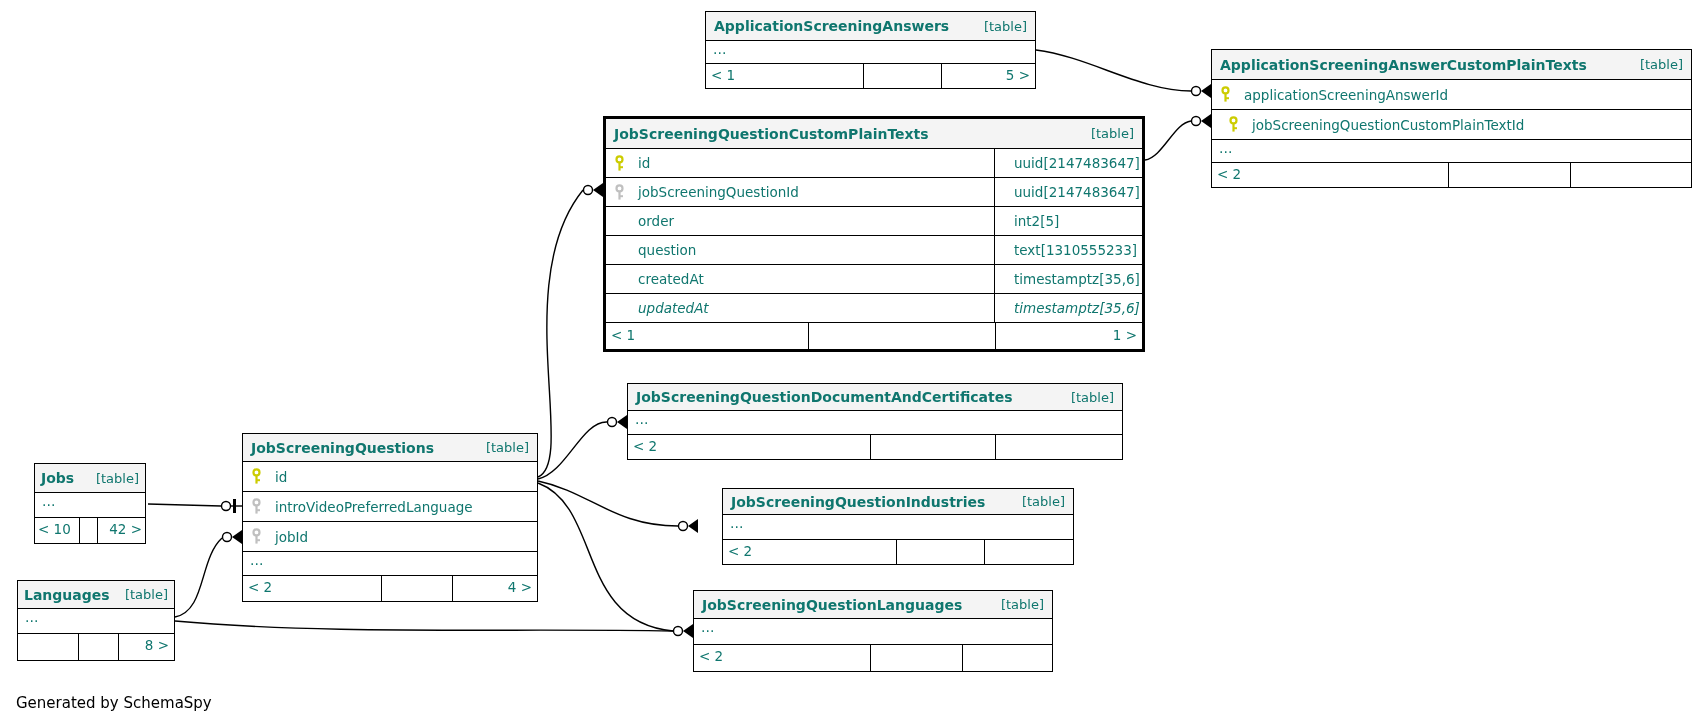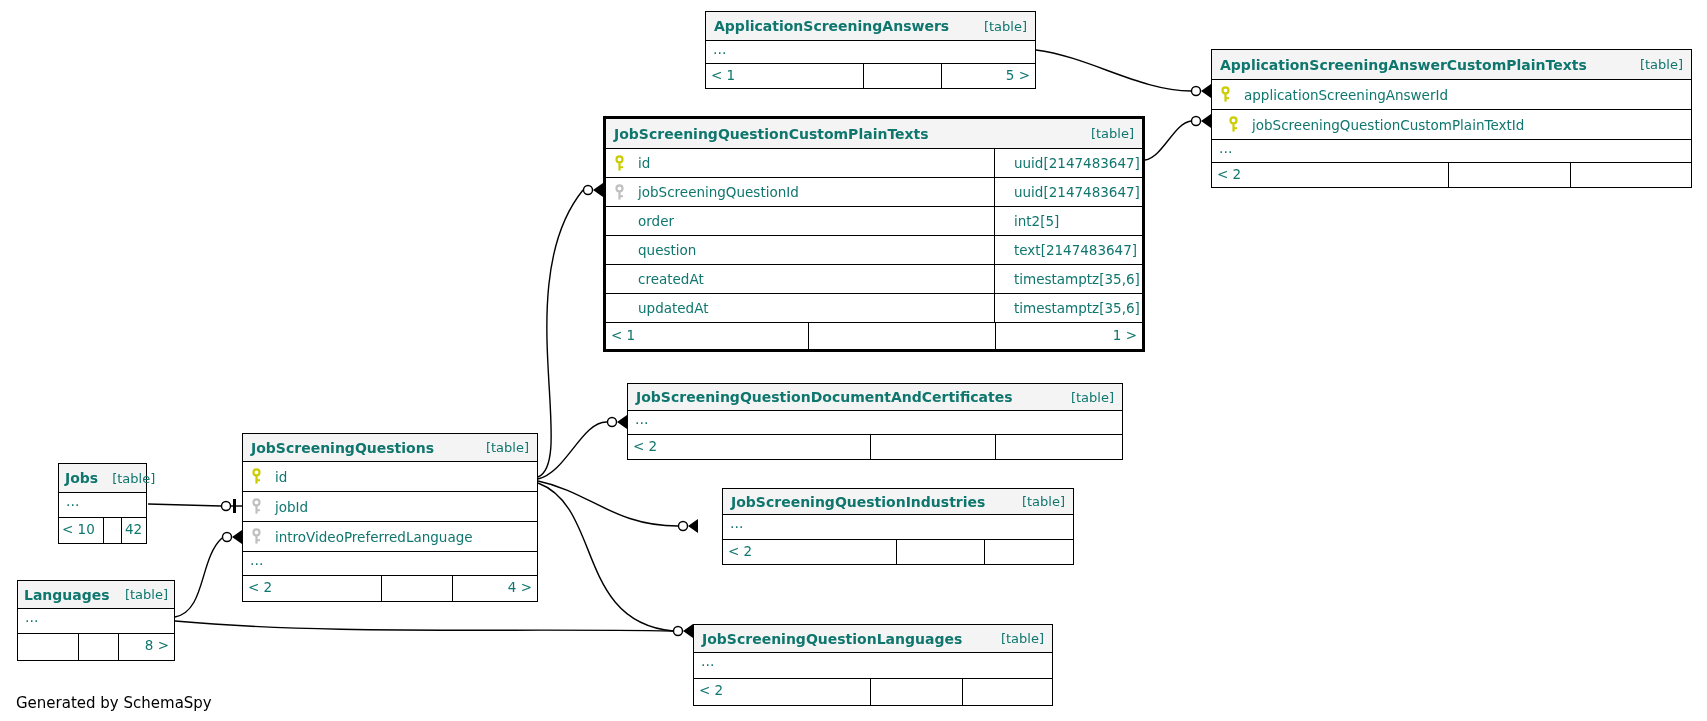--- a/index.html
+++ b/index.html
@@ -183,30 +183,30 @@
         <span class="keyslot empty"></span>
         <span>order</span>
       </span>
       <span class="typecell">int2[5]</span>
     </div>
     <div class="trow">
       <span class="namecell">
         <span class="keyslot empty"></span>
         <span>question</span>
       </span>
-      <span class="typecell">text[2147483647]</span>
+      <span class="typecell">text[1310555233]</span>
     </div>
     <div class="trow">
       <span class="namecell">
         <span class="keyslot empty"></span>
         <span>createdAt</span>
       </span>
       <span class="typecell">timestamptz[35,6]</span>
     </div>
-    <div class="trow" style="border-bottom:1px solid #000;">
+    <div class="trow" style="border-bottom:1px solid #000;font-style:italic;">
       <span class="namecell">
         <span class="keyslot empty"></span>
         <span>updatedAt</span>
       </span>
       <span class="typecell">timestamptz[35,6]</span>
     </div>
     <div class="tfoot" style="height:26px;">
       <span class="fcell" style="width:203px; padding-top:4px;">&lt; 1</span>
       <span class="fcell" style="width:187px; padding-top:4px;"></span>
       <span class="fcell r" style="padding-top:4px;">1 &gt;</span>
@@ -245,44 +245,44 @@
     </div>
     <div class="trow" style="height:30px;">
       <span class="namecell">
         <span class="keyslot">
           <svg width="11" height="17" viewBox="0 0 11 17">
               <circle cx="5.5" cy="4.4" r="3" fill="none" stroke="#c0c0c0" stroke-width="2.2"></circle>
               <line x1="5.5" y1="7.4" x2="5.5" y2="15.6" stroke="#c0c0c0" stroke-width="2.2"></line>
               <line x1="5.5" y1="12.2" x2="9" y2="12.2" stroke="#c0c0c0" stroke-width="2"></line>
             </svg>
         </span>
-        <span>jobId</span>
+        <span>introVideoPreferredLanguage</span>
       </span>
     </div>
     <div class="trow" style="height:30px;">
       <span class="namecell">
         <span class="keyslot">
           <svg width="11" height="17" viewBox="0 0 11 17">
               <circle cx="5.5" cy="4.4" r="3" fill="none" stroke="#c0c0c0" stroke-width="2.2"></circle>
               <line x1="5.5" y1="7.4" x2="5.5" y2="15.6" stroke="#c0c0c0" stroke-width="2.2"></line>
               <line x1="5.5" y1="12.2" x2="9" y2="12.2" stroke="#c0c0c0" stroke-width="2"></line>
             </svg>
         </span>
-        <span>introVideoPreferredLanguage</span>
+        <span>jobId</span>
       </span>
     </div>
     <div class="tell" style="height:24px;">...</div>
     <div class="tfoot" style="height:25px;">
       <span class="fcell" style="width:139px;">&lt; 2</span>
       <span class="fcell" style="width:71px;"></span>
       <span class="fcell r">4 &gt;</span>
     </div>
   </div>
 
-  <div class="tbl" style="left:58px; top:463px; width:89px;">
+  <div class="tbl" style="left:34px; top:463px; width:112px;">
     <div class="thead" style="height:29px; padding:0 6px;">
       <span class="tname">Jobs</span>
       <span class="ttag">[table]</span>
     </div>
     <div class="tell" style="height:25px;">...</div>
     <div class="tfoot" style="height:25px;">
       <span class="fcell" style="width:45px; padding:3px 3px;">&lt; 10</span>
       <span class="fcell" style="width:18px;"></span>
       <span class="fcell r" style="padding:3px 3px;">42 &gt;</span>
     </div>
@@ -307,21 +307,21 @@
       <span class="ttag">[table]</span>
     </div>
     <div class="tell" style="height:25px;">...</div>
     <div class="tfoot">
       <span class="fcell" style="width:174px;">&lt; 2</span>
       <span class="fcell" style="width:88px;"></span>
       <span class="fcell r"></span>
     </div>
   </div>
 
-  <div class="tbl" style="left:693px; top:624px; width:360px;">
+  <div class="tbl" style="left:693px; top:590px; width:360px;">
     <div class="thead">
       <span class="tname">JobScreeningQuestionLanguages</span>
       <span class="ttag">[table]</span>
     </div>
     <div class="tell" style="height:26px;">...</div>
     <div class="tfoot" style="height:26px;">
       <span class="fcell" style="width:177px;">&lt; 2</span>
       <span class="fcell" style="width:92px;"></span>
       <span class="fcell r"></span>
     </div>

